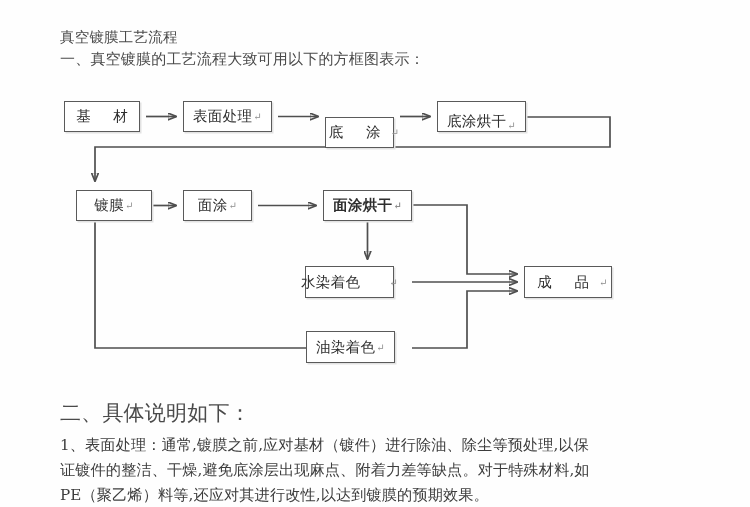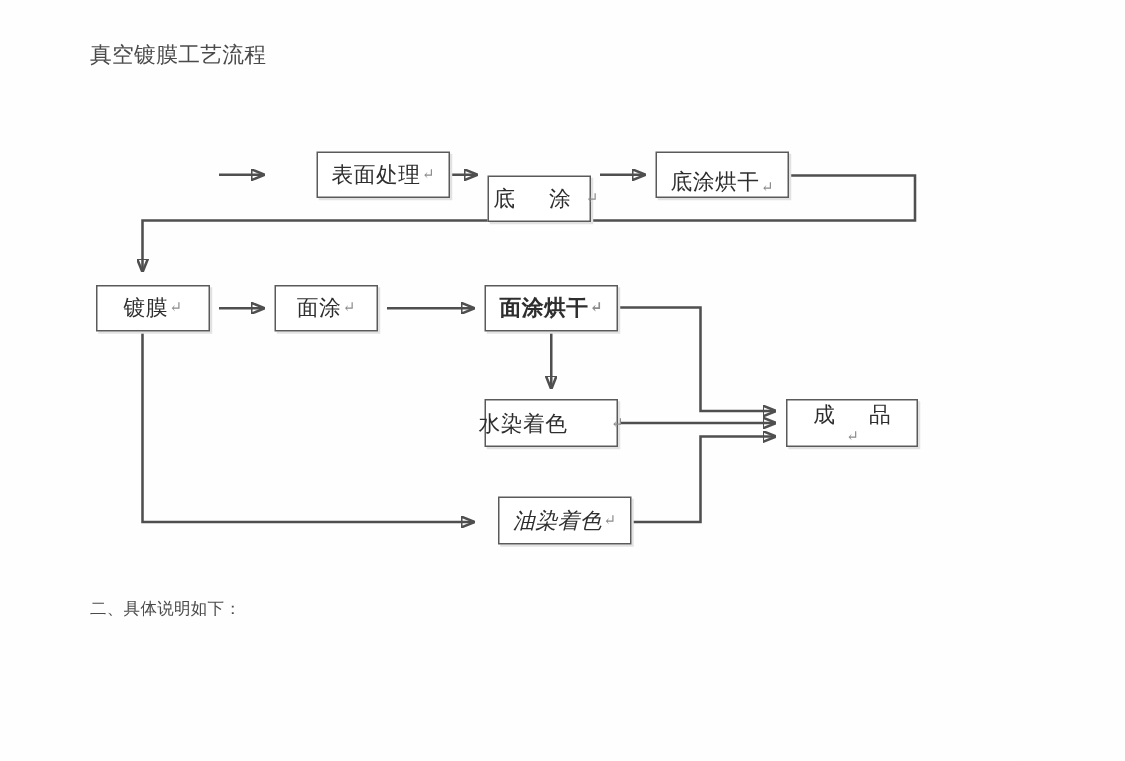--- a/index.html
+++ b/index.html
@@ -23,21 +23,21 @@
     position: absolute;
     left: 60px;
     white-space: nowrap;
     font-size: 14.5px;
     line-height: 1.45;
     color: #4a4a4a;
     letter-spacing: 0.2px;
   }
   #title-line   { top: 27px;  font-size: 14.5px; }
   #intro-line   { top: 49px;  font-size: 15px; }
-  #section-two  { top: 398px; font-size: 11px; }
+  #section-two  { top: 398px; font-size: 21px; }
 
   .body-para {
     position: absolute;
     left: 60px;
     top: 433px;
     width: 648px;
     font-size: 15.2px;
     line-height: 25px;
     color: #3d3d3d;
     letter-spacing: 0.1px;
@@ -83,20 +83,21 @@
   }
   svg#conn path, svg#conn line { stroke: #4f4f4f; stroke-width: 1.7; fill: none; }
 </style>
 </head>
 <body>
 
 <div id="page">
 
   <div class="doc-line" id="title-line">真空镀膜工艺流程</div>
 
+  <div class="doc-line" id="intro-line">一、真空镀膜的工艺流程大致可用以下的方框图表示：</div>
 
   <div id="flow">
 
     <svg id="conn" viewBox="0 0 750 507" xmlns="http://www.w3.org/2000/svg">
       <defs>
         <marker id="ah" markerWidth="9" markerHeight="8" refX="8.5" refY="4" orient="auto" markerUnits="userSpaceOnUse">
           <path d="M0,0.4 L9,4 L0,7.6 z" fill="#4f4f4f" stroke="none"></path>
         </marker>
       </defs>
 
@@ -113,64 +114,72 @@
 
       <path d="M412,205 L467,205 L467,274 L517,274" marker-end="url(#ah)"></path>
 
       <line x1="412" y1="282" x2="517" y2="282" marker-end="url(#ah)"></line>
 
       <path d="M95,221 L95,348 L316,348" marker-end="url(#ah)"></path>
 
       <path d="M412,348 L467,348 L467,291 L517,291" marker-end="url(#ah)"></path>
     </svg>
 
+    <div class="fnode" style="left:64px; top:101px; width:76px; height:31px;">
+      <span class="wide-gap">基  材</span>
+    </div>
 
-    <div class="fnode" style="left:183px; top:101px; width:89px; height:31px;margin-left:28px;">
+    <div class="fnode" style="left:183px; top:101px; width:89px; height:31px;">
       <span>表面处理</span>
         <span class="pilcrow">↵</span>
     </div>
 
     <div class="fnode" style="left:325px; top:101px; width:69px; height:31px;margin-top:16px;">
       <span class="wide-gap">底  涂</span>
         <span class="pilcrow">↵</span>
     </div>
 
     <div class="fnode" style="left:437px; top:101px; width:89px; height:31px;align-items:flex-end;">
       <span>底涂烘干</span>
         <span class="pilcrow">↵</span>
     </div>
 
-    <div class="fnode" style="left:64px; top:190px; width:76px; height:31px;">
+    <div class="fnode" style="left:76px; top:190px; width:76px; height:31px;">
       <span>镀膜</span>
         <span class="pilcrow">↵</span>
     </div>
 
     <div class="fnode" style="left:183px; top:190px; width:69px; height:31px;justify-content:center;">
       <span>面涂</span>
         <span class="pilcrow">↵</span>
     </div>
 
     <div class="fnode" style="left:323px; top:190px; width:89px; height:31px;font-weight:bold;">
       <span>面涂烘干</span>
         <span class="pilcrow">↵</span>
     </div>
 
-    <div class="fnode" style="left:323px; top:266px; width:89px; height:32px;gap:28px;">
+    <div class="fnode" style="left:305px; top:266px; width:89px; height:32px;gap:28px;">
       <span>水染着色</span>
         <span class="pilcrow">↵</span>
     </div>
 
-    <div class="fnode" style="left:332px; top:331px; width:89px; height:32px;font-style:italic;">
+    <div class="fnode" style="left:306px; top:331px; width:89px; height:32px;">
       <span>油染着色</span>
         <span class="pilcrow">↵</span>
     </div>
 
-    <div class="fnode" style="left:524px; top:266px; width:88px; height:32px;flex-direction:column;">
+    <div class="fnode" style="left:524px; top:266px; width:88px; height:32px;">
       <span class="wide-gap">成    品</span>
         <span class="pilcrow">↵</span>
     </div>
 
   </div>
 
   <div class="doc-line" id="section-two">二、具体说明如下：</div>
 
+  <div class="body-para">
+    <span>1、表面处理：通常,镀膜之前,应对基材（镀件）进行除油、除尘等预处理,以保</span>
+    <span>证镀件的整洁、干燥,避免底涂层出现麻点、附着力差等缺点。对于特殊材料,如</span>
+    <span>PE（聚乙烯）料等,还应对其进行改性,以达到镀膜的预期效果。</span>
+  </div>
 
 </div>
 
 </body></html>

